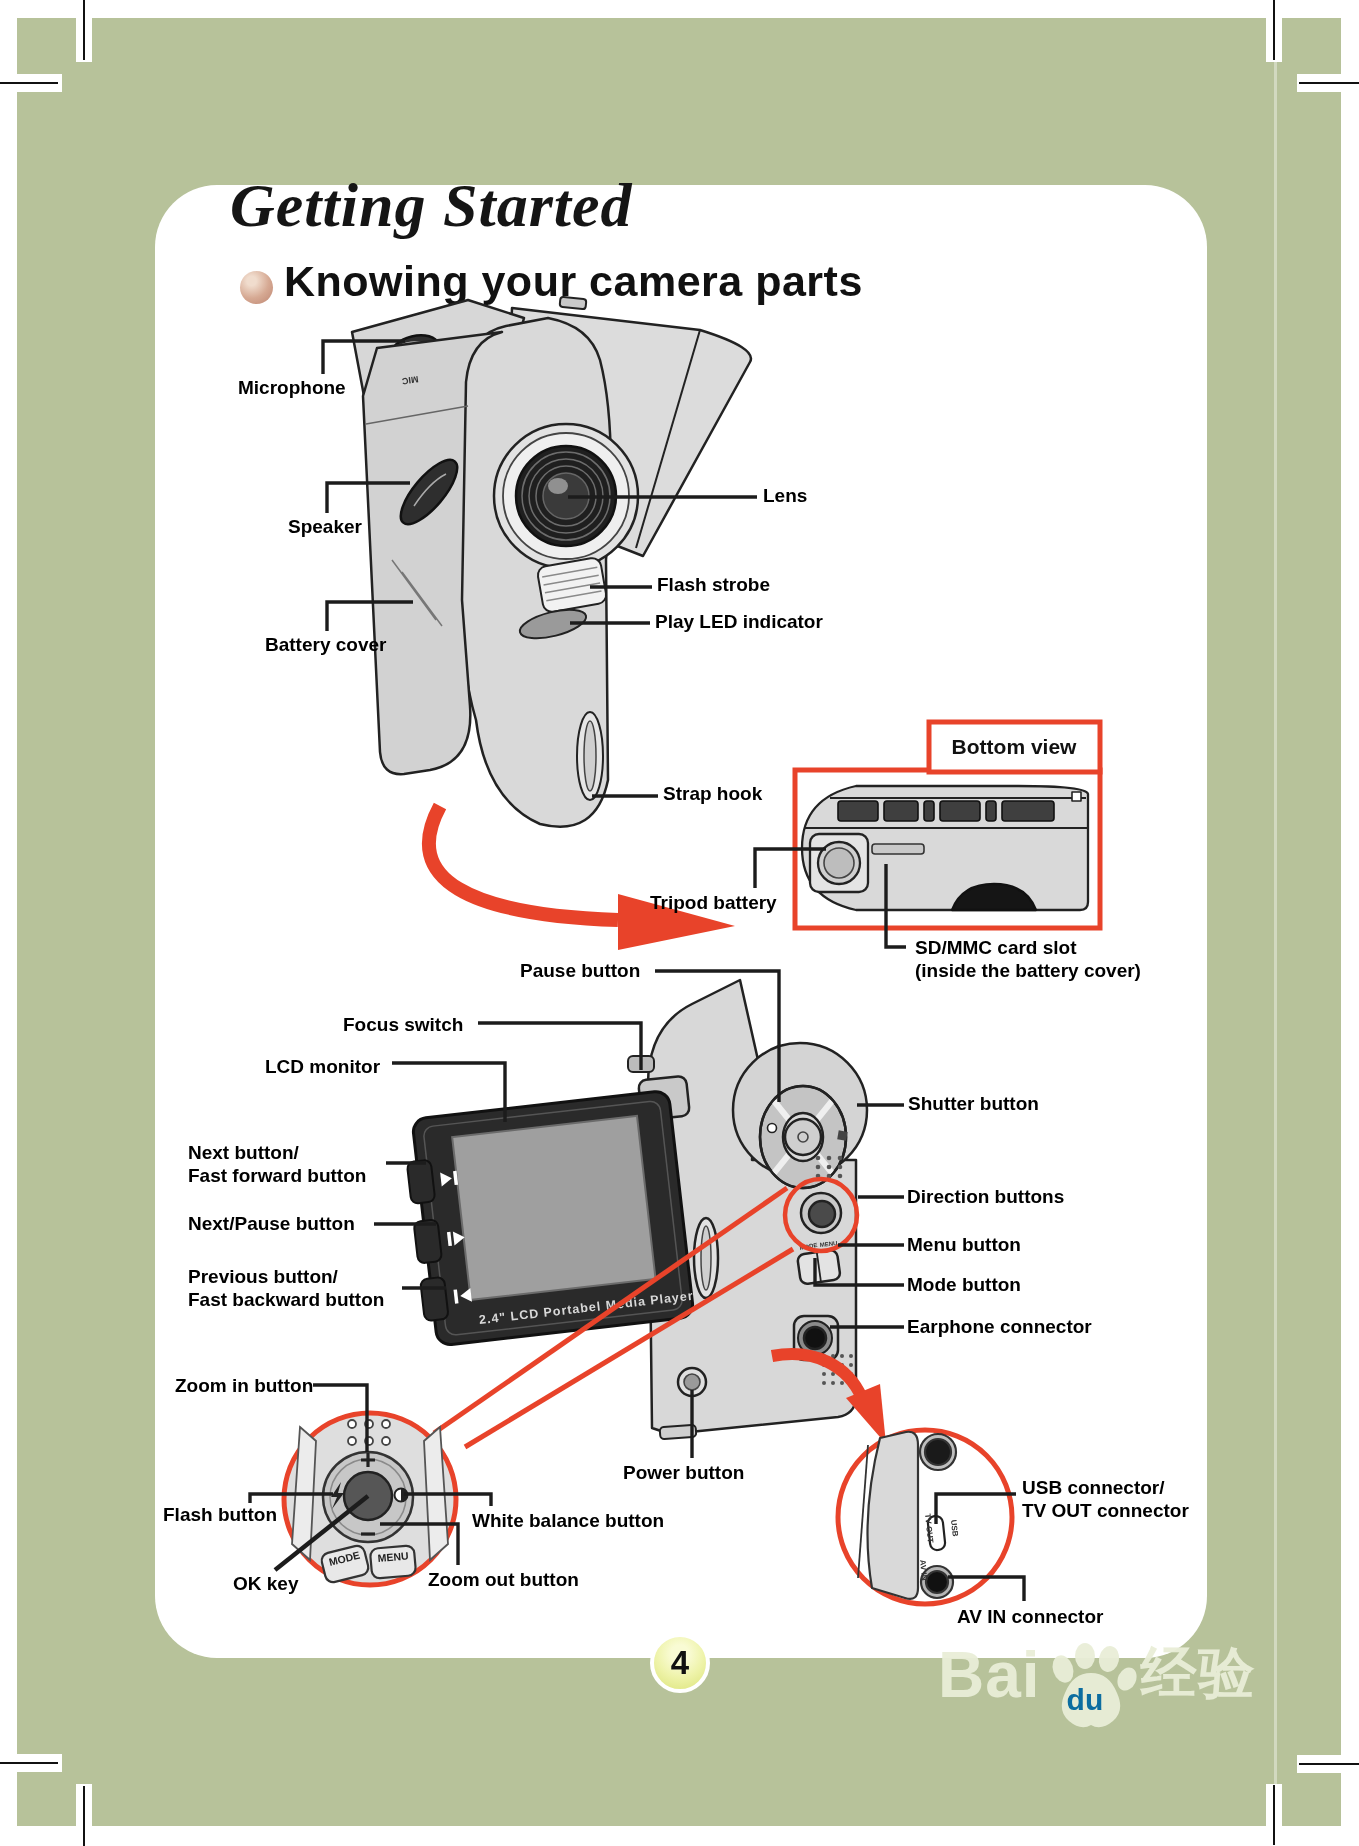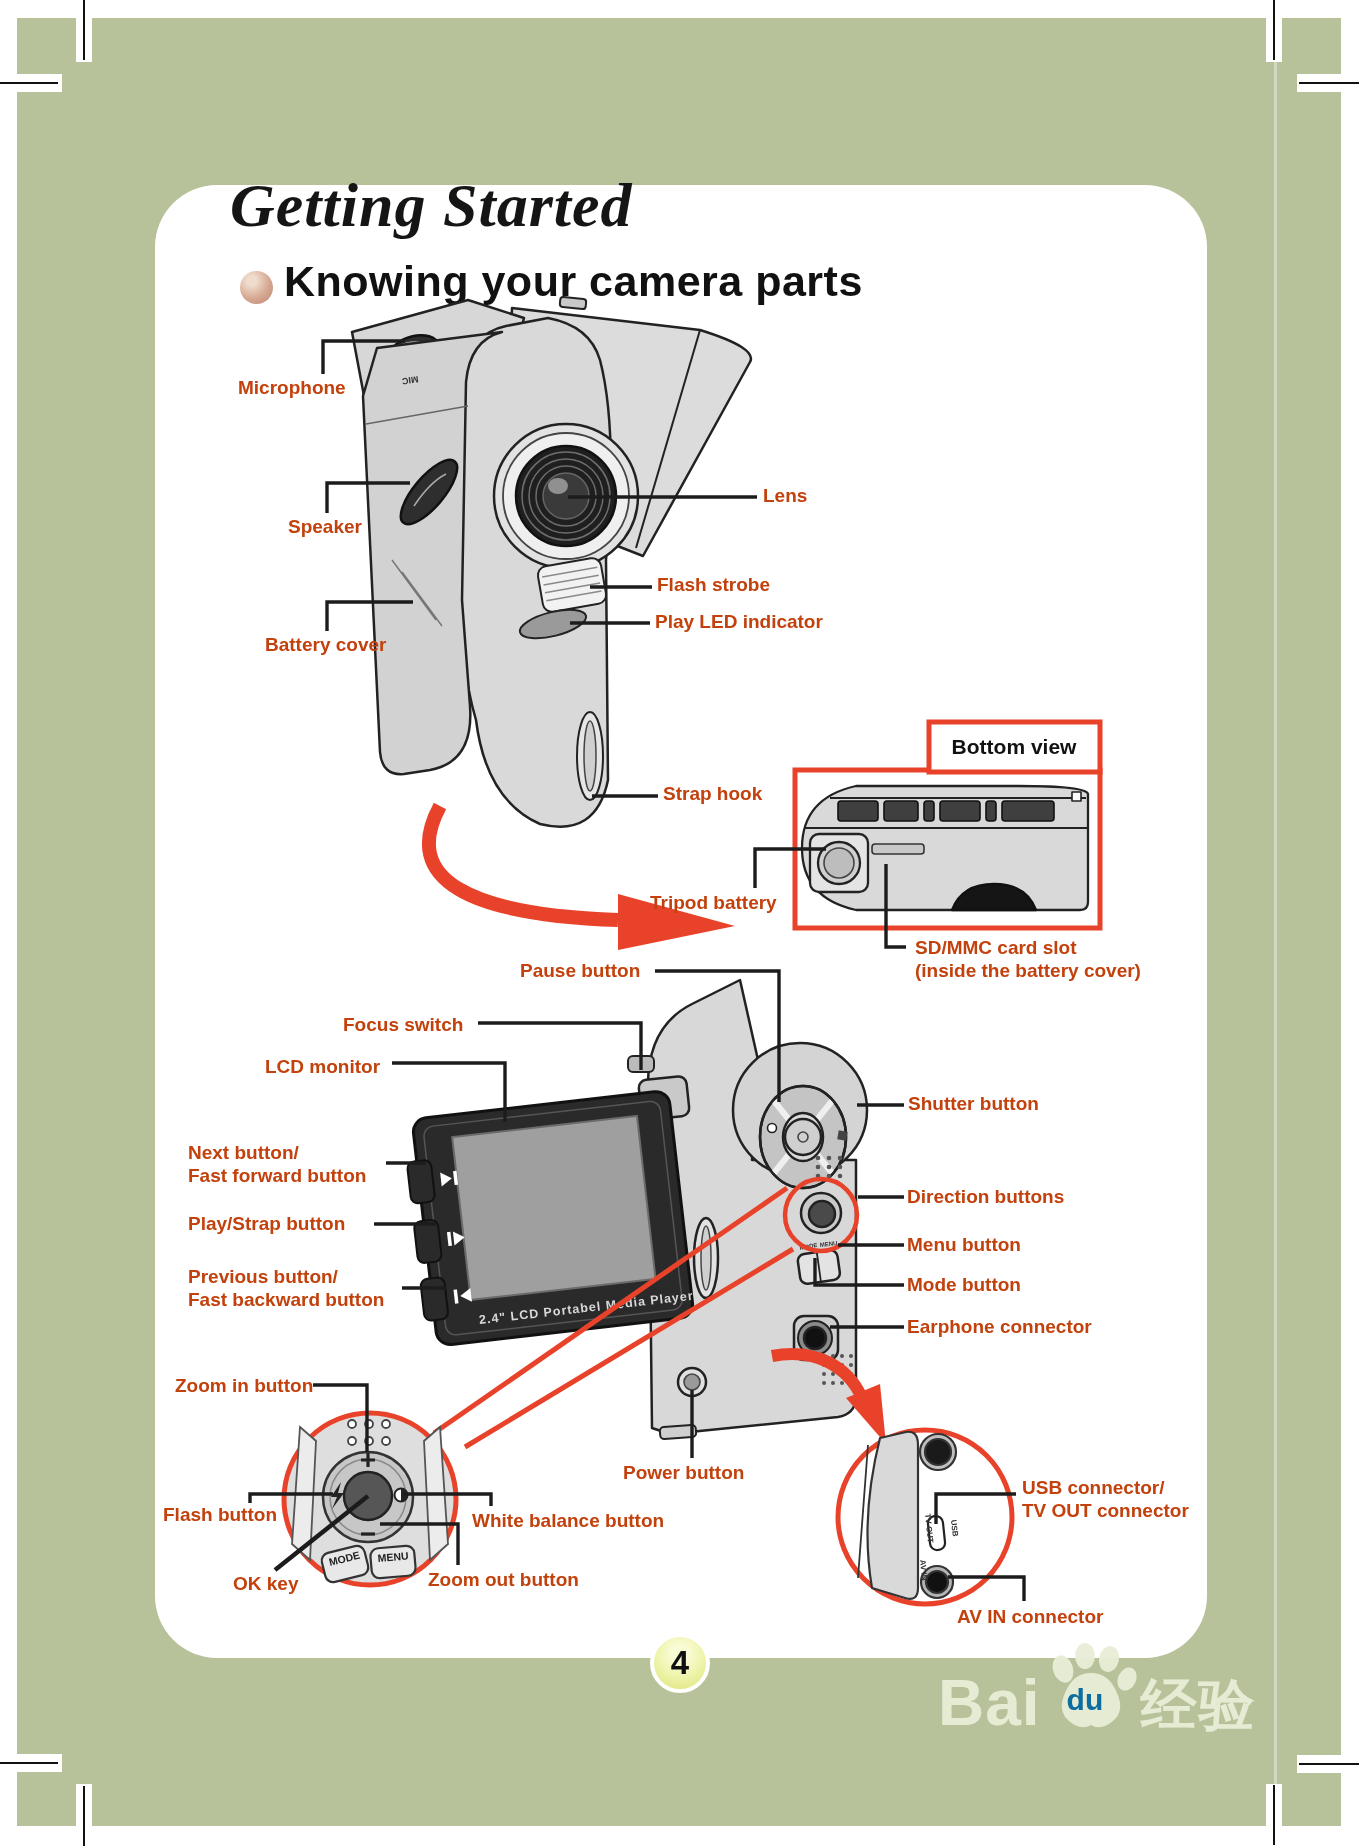--- a/index.html
+++ b/index.html
@@ -9,29 +9,29 @@
   .seam{position:absolute;left:1274px;top:18px;width:3px;height:1808px;background:rgba(255,255,255,.38);}
   .panel{position:absolute;left:155px;top:185px;width:1052px;height:1473px;background:#fff;border-radius:62px;}
   .crop{position:absolute;background:#111;}
   .crop-pad{position:absolute;background:#fff;}
   .title{position:absolute;left:230px;top:128px;font:italic 700 62px "Liberation Serif",serif;
          color:#151515;letter-spacing:1px;white-space:nowrap;}
   .heading{position:absolute;left:240px;top:258px;display:flex;align-items:flex-end;}
   .bullet{width:33px;height:33px;border-radius:50%;margin-right:11px;
           background:radial-gradient(circle at 35% 30%,#f0dccd 15%,#d6a993 55%,#bd8571);}
   .heading-text{font:700 43px/46px "Liberation Sans",sans-serif;color:#111;letter-spacing:.5px;white-space:nowrap;}
-  .lbl{position:absolute;font:700 19px/23px "Liberation Sans",sans-serif;color:#c2410c;
+  .lbl{position:absolute;font:700 19px/23px "Liberation Sans",sans-serif;color:#000000;
        white-space:pre-line;}
   .art{position:absolute;left:0;top:0;}
   .page-num{position:absolute;left:650px;top:1633px;width:60px;height:60px;border-radius:50%;
             background:radial-gradient(circle at 50% 32%,#f9fbd4 20%,#eef3a9 55%,#dbe378);
             border:4px solid #fff;box-sizing:border-box;display:flex;align-items:center;justify-content:center;
             font:700 33px "Liberation Sans",sans-serif;color:#111;}
   .watermark{position:absolute;left:938px;top:1643px;width:360px;color:#e9eed8;opacity:.95;}
-  .wm-row{display:flex;align-items:flex-end;}
+  .wm-row{display:flex;align-items:flex-start;}
   .wm-bai{font:700 64px/64px "Liberation Sans",sans-serif;letter-spacing:1px;}
   .wm-paw{position:relative;width:96px;height:92px;margin:0 2px;}
   .wm-du{position:absolute;left:24px;top:40px;font:700 30px "Liberation Sans",sans-serif;color:#0369a1;}
   .wm-jy{font:700 56px/60px "Liberation Sans",sans-serif;letter-spacing:2px;}
   .wm-url{font:400 42px/46px "Liberation Sans",sans-serif;color:#e6ecd4;letter-spacing:1px;margin-top:2px;margin-left:12px;white-space:nowrap;}
 </style>
 </head>
 <body>
 
 <div class="canvas">
@@ -340,21 +340,21 @@
   <div class="lbl" style="left:655px;top:610px">Play LED indicator</div>
   <div class="lbl" style="left:663px;top:782px">Strap hook</div>
   <div class="lbl" style="left:650px;top:891px">Tripod battery</div>
   <div class="lbl" style="left:915px;top:936px">SD/MMC card slot
 (inside the battery cover)</div>
   <div class="lbl" style="left:520px;top:959px;width:130px;text-align:left">Pause button</div>
   <div class="lbl" style="left:343px;top:1013px">Focus switch</div>
   <div class="lbl" style="left:265px;top:1055px">LCD monitor</div>
   <div class="lbl" style="left:188px;top:1141px">Next button/
 Fast forward button</div>
-  <div class="lbl" style="left:188px;top:1212px">Play/Strap button</div>
+  <div class="lbl" style="left:188px;top:1212px">Next/Pause button</div>
   <div class="lbl" style="left:188px;top:1265px">Previous button/
 Fast backward button</div>
   <div class="lbl" style="left:908px;top:1092px">Shutter button</div>
   <div class="lbl" style="left:907px;top:1185px">Direction buttons</div>
   <div class="lbl" style="left:907px;top:1233px">Menu button</div>
   <div class="lbl" style="left:907px;top:1273px">Mode button</div>
   <div class="lbl" style="left:907px;top:1315px">Earphone connector</div>
   <div class="lbl" style="left:175px;top:1374px">Zoom in button</div>
   <div class="lbl" style="left:163px;top:1503px">Flash button</div>
   <div class="lbl" style="left:233px;top:1572px">OK key</div>

